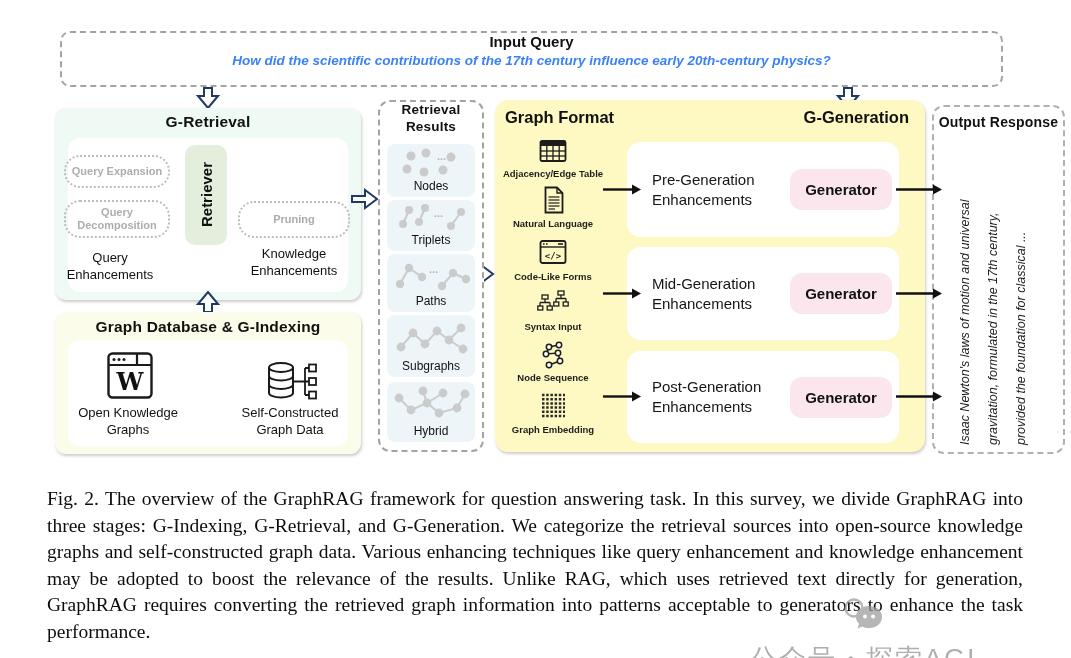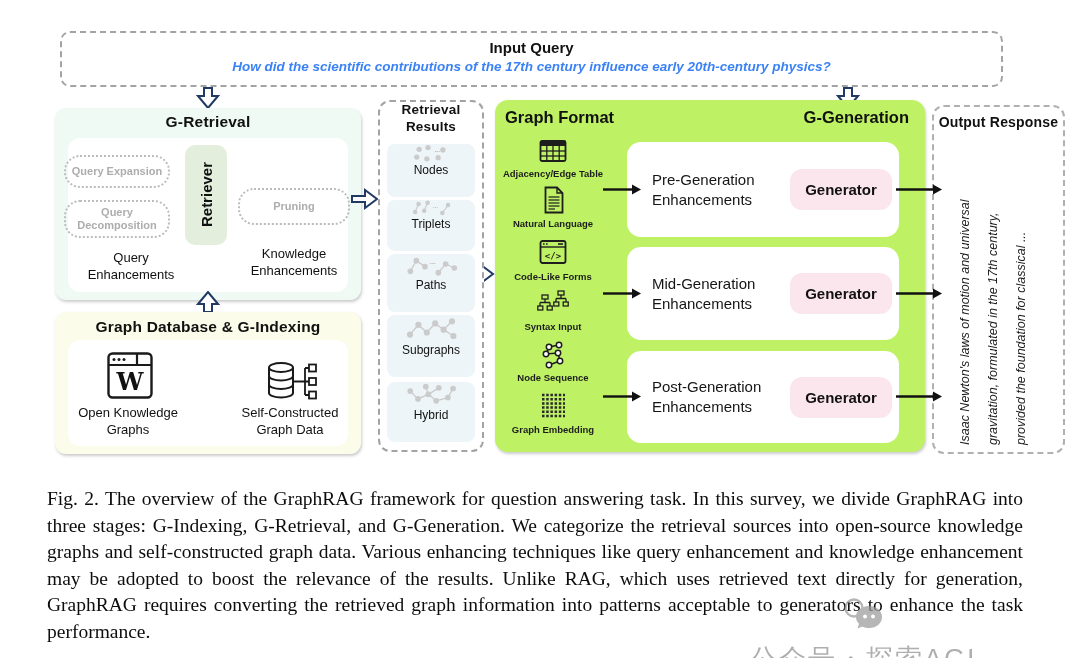--- a/index.html
+++ b/index.html
@@ -11,29 +11,29 @@
   .abs{position:absolute;}
   .dashedbox{border:2px dashed #a3a3a3;border-radius:10px;background:#fff;box-sizing:border-box;}
   .panel{border-radius:11px;box-sizing:border-box;box-shadow:1px 2px 3px rgba(110,110,110,.35);}
   .white-inner{background:#fff;border-radius:12px;}
   .ptitle{font-weight:bold;font-size:15.5px;text-align:center;letter-spacing:.2px;}
   .chip{border:2px dotted #bcbcbc;border-radius:16px;color:#adadad;font-weight:bold;font-size:11px;
         display:flex;align-items:center;justify-content:center;text-align:center;line-height:1.2;box-sizing:border-box;padding:2px;}
   .glabel{font-size:13px;text-align:center;line-height:1.28;color:#111;}
   .vlabel{writing-mode:vertical-rl;transform:rotate(180deg);font-weight:bold;font-size:15px;color:#111;}
   .ritem{background:#edf5f8;border-radius:8px;display:flex;flex-direction:column;align-items:center;justify-content:flex-end;box-sizing:border-box;}
-  .rlabel{font-size:12px;color:#111;padding-bottom:20px;}
+  .rlabel{font-size:12px;color:#111;padding-bottom:4px;}
   .fmt-label{font-size:9.5px;text-align:center;color:#1d1d1d;white-space:nowrap;font-weight:bold;}
   .stage{background:#fff;border-radius:14px;display:flex;align-items:center;}
   .stage-label{font-size:15px;line-height:1.32;color:#151515;margin-left:25px;width:150px;}
   .gen{background:#fbe6ee;border-radius:12px;display:flex;align-items:center;justify-content:center;font-weight:bold;font-size:15px;color:#111;}
   .vtext{writing-mode:vertical-rl;transform:rotate(180deg);font-style:italic;font-size:12.5px;line-height:2.25;color:#1b1b1b;font-weight:500;}
   .caption{font-family:"Liberation Serif", serif;font-size:19.5px;line-height:26.6px;text-align:justify;color:#0d0d0d;}
   .watermark{display:flex;align-items:center;gap:8px;color:#8f8f8f;font-size:27px;letter-spacing:2px;opacity:.72;z-index:5;flex-direction:column;}
-  .iqtitle{font-weight:bold;font-size:15px;text-align:center;margin-top:6px;}
+  .iqtitle{font-weight:bold;font-size:15px;text-align:center;margin-top:0;}
   .iqtext{font-style:italic;font-weight:600;font-size:13.5px;text-align:center;margin-top:3px;color:#3b82f6;}
 </style>
 </head>
 <body>
 
 <div class="abs dashedbox" style="left:60px;top:31px;width:943px;height:56px;">
   <div class="iqtitle">Input Query</div>
   <div class="iqtext">How did the scientific contributions of the 17th century influence early 20th-century physics?</div>
 </div>
 
@@ -48,23 +48,23 @@
   <div class="ptitle" style="margin-top:5px;">G-Retrieval</div>
   <div class="abs white-inner" style="left:13px;top:30px;width:280px;height:154px;"></div>
 
   <div class="abs chip" style="left:9px;top:47px;width:106px;height:33px;">Query Expansion</div>
   <div class="abs chip" style="left:9px;top:92px;width:106px;height:38px;">Query Decomposition</div>
 
   <div class="abs" style="left:130px;top:37px;width:42px;height:100px;background:#e3efdc;border-radius:10px;display:flex;align-items:center;justify-content:center;">
     <span class="vlabel">Retriever</span>
   </div>
 
-  <div class="abs chip" style="left:183px;top:80px;width:112px;height:37px;">Pruning</div>
-
-  <div class="abs glabel" style="left:23px;top:142px;width:106px;">Query Enhancements</div>
+  <div class="abs chip" style="left:183px;top:93px;width:112px;height:37px;">Pruning</div>
+
+  <div class="abs glabel" style="left:2px;top:142px;width:106px;">Query Enhancements</div>
   <div class="abs glabel" style="left:183px;top:138px;width:112px;">Knowledge Enhancements</div>
 </div>
 
 <svg class="abs" style="left:196px;top:291px;" width="24" height="22" viewBox="0 0 24 22">
   <polygon points="8,21 16,21 16,13 22,13 12,1 2,13 8,13" fill="#fff" stroke="#203a63" stroke-width="2"></polygon>
 </svg>
 
 <div class="abs panel" style="left:55px;top:312px;width:306px;height:142px;background:#fcfcea;">
   <div class="ptitle" style="margin-top:6px;">Graph Database &amp; G-Indexing</div>
   <div class="abs white-inner" style="left:13px;top:28px;width:280px;height:106px;"></div>
@@ -172,21 +172,21 @@
         <circle cx="32" cy="7" r="4.4" fill="#cbcbcb"></circle>
       <circle cx="52" cy="9" r="4.4" fill="#cbcbcb"></circle>
         <circle cx="48" cy="29" r="4.4" fill="#cbcbcb"></circle>
       <circle cx="66" cy="24" r="4.4" fill="#cbcbcb"></circle>
         <circle cx="74" cy="10" r="4.4" fill="#cbcbcb"></circle>
     </svg>
     <div class="rlabel">Hybrid</div>
   </div>
 </div>
 
-<div class="abs panel" style="left:495px;top:100px;width:430px;height:352px;background:#bef264;border-radius:13px;">
+<div class="abs panel" style="left:495px;top:100px;width:430px;height:352px;background:#fef9c3;border-radius:13px;">
   <div class="abs" style="left:10px;top:8px;font-weight:bold;font-size:16.5px;">Graph Format</div>
   <div class="abs" style="right:16px;top:8px;font-weight:bold;font-size:16.5px;">G-Generation</div>
 
   <svg class="abs" style="left:44px;top:38px;" width="28" height="26" viewBox="0 0 28 26">
     <rect x="1.5" y="3" width="25" height="20" rx="1.5" fill="none" stroke="#1d1d1d" stroke-width="1.8"></rect>
     <rect x="1.5" y="3" width="25" height="5" fill="#1d1d1d"></rect>
     <line x1="7.8" y1="3" x2="7.8" y2="23" stroke="#1d1d1d" stroke-width="1.3"></line>
     <line x1="14" y1="3" x2="14" y2="23" stroke="#1d1d1d" stroke-width="1.3"></line>
     <line x1="20.2" y1="3" x2="20.2" y2="23" stroke="#1d1d1d" stroke-width="1.3"></line>
     <line x1="1.5" y1="13" x2="26.5" y2="13" stroke="#1d1d1d" stroke-width="1.3"></line>

